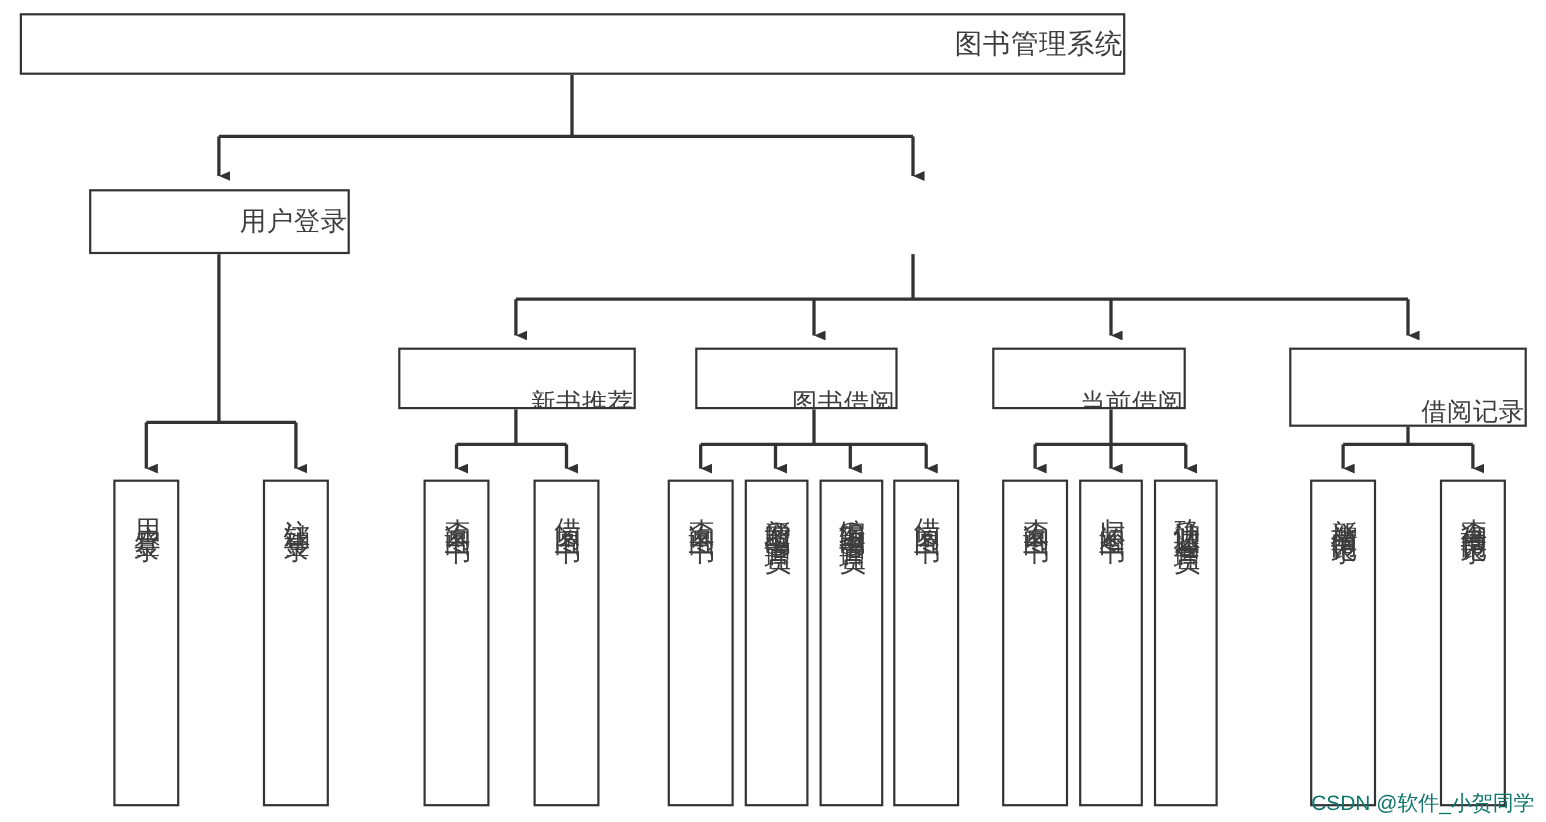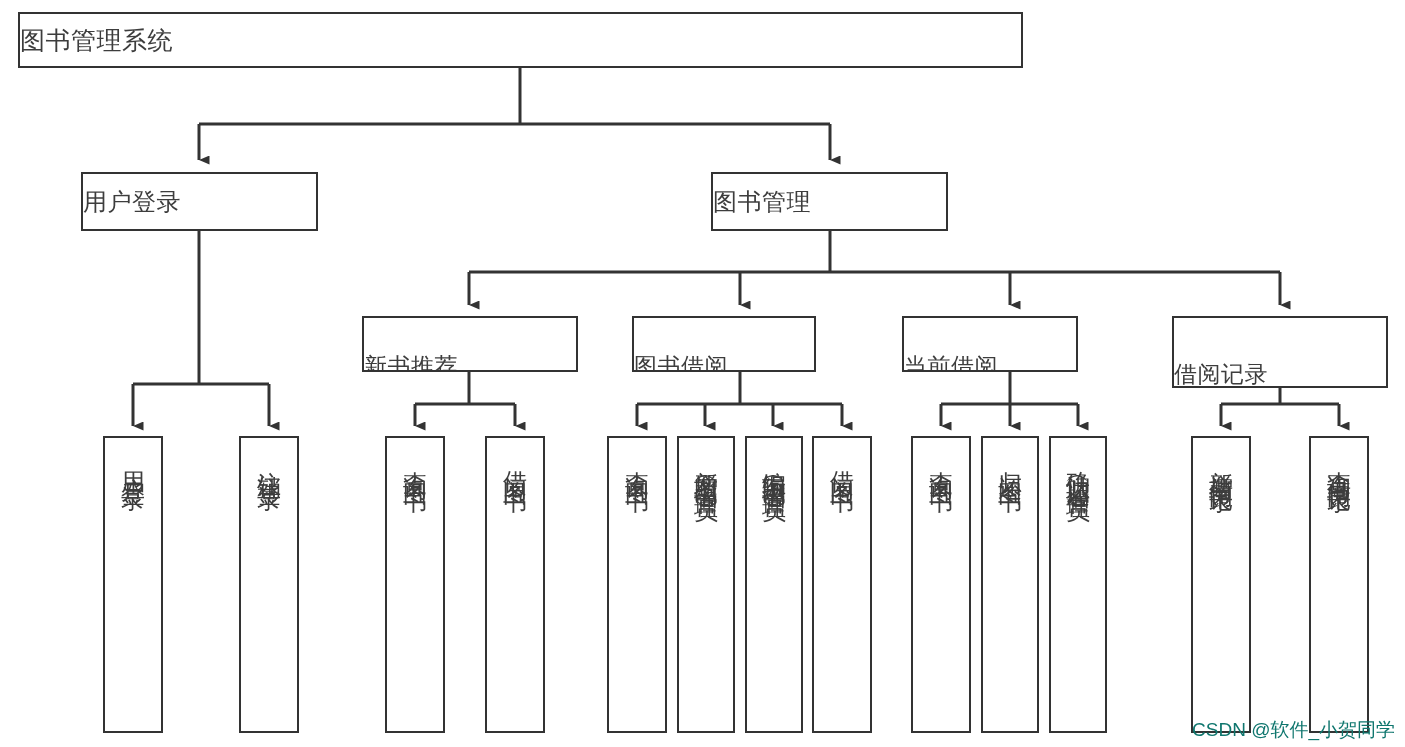--- a/index.html
+++ b/index.html
@@ -26,21 +26,21 @@
     height: 747px;
     display: block;
   }
   .node-box {
     position: absolute;
     box-sizing: border-box;
     border: 2.5px solid #333333;
     background: #ffffff;
     display: flex;
     align-items: center;
-    justify-content: flex-start;
+    justify-content: flex-end;
     overflow: hidden;
   }
   .node-label {
     color: #3d3d3d;
     font-family: "Liberation Sans", "DejaVu Sans", sans-serif;
     letter-spacing: 0.5px;
     white-space: nowrap;
     line-height: 1.05;
   }
   .node-root .node-label {
@@ -156,23 +156,20 @@
   </svg>
 
   <div class="node-box node-root" style="left:18px; top:12px; width:1005px; height:56px;">
     <span class="node-label">图书管理系统</span>
   </div>
 
   <div class="node-box node-l2" style="left:81px; top:172px; width:237px; height:59px;">
     <span class="node-label">用户登录</span>
   </div>
 
-  <div class="node-box node-l2" style="left:711px; top:172px; width:237px; height:59px;">
-    <span class="node-label">图书管理</span>
-  </div>
 
   <div class="node-box node-l3" style="left:362px; top:316px; width:216px; height:56px;">
     <span class="node-label">新书推荐</span>
   </div>
 
   <div class="node-box node-l3" style="left:632px; top:316px; width:184px; height:56px;">
     <span class="node-label">图书借阅</span>
   </div>
 
   <div class="node-box node-l3" style="left:902px; top:316px; width:176px; height:56px;">

